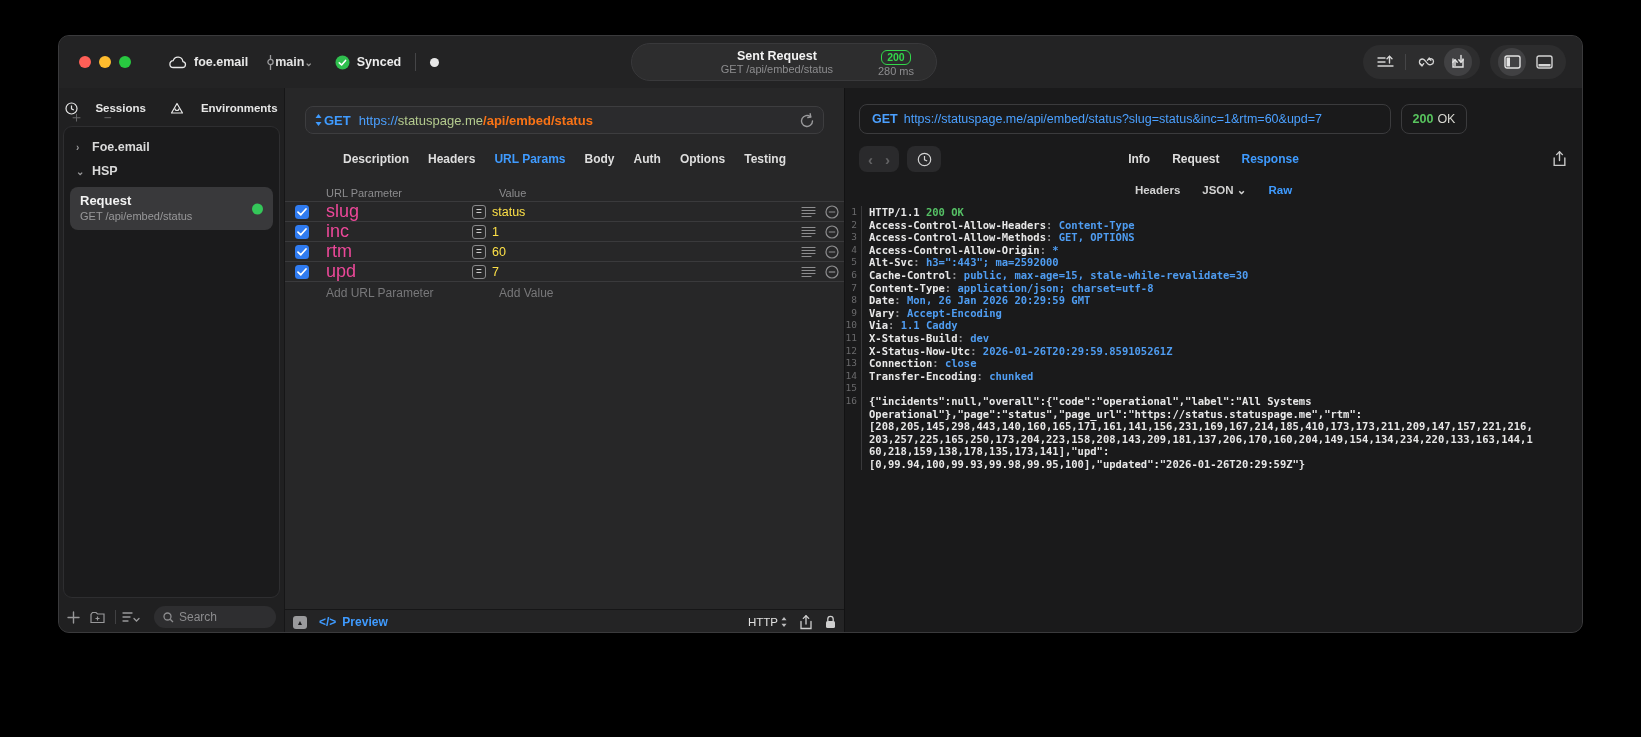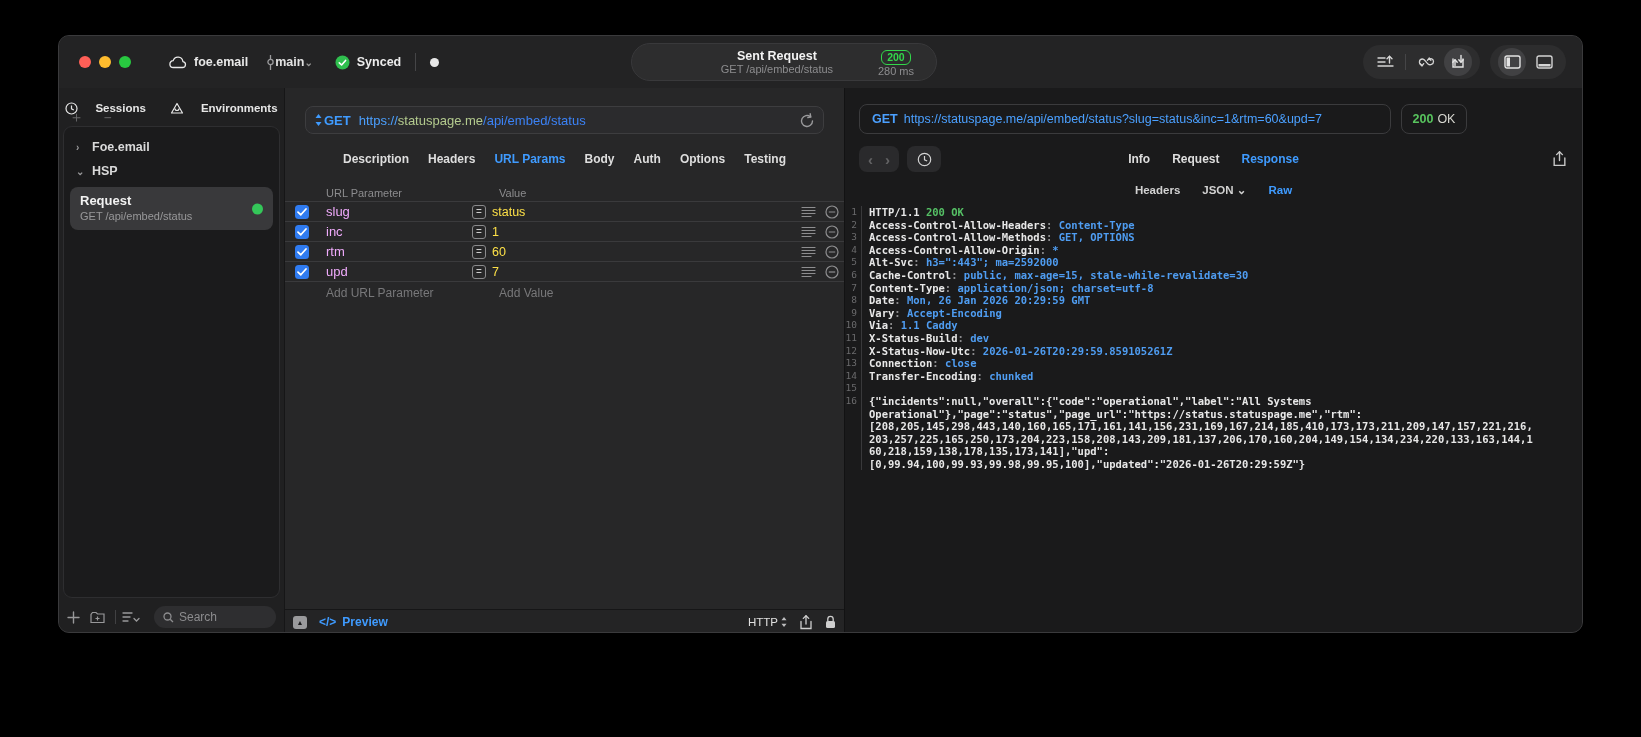--- a/index.html
+++ b/index.html
@@ -59,33 +59,33 @@
   .sb-foot { position:absolute; left:0; right:0; bottom:0; height:34px; display:flex; align-items:center; padding:0 8px; color:#98989a; }
   .sb-foot .fic { margin-right:10px; display:flex; align-items:center; }
   .sb-fdiv { width:1px; height:14px; background:#414143; margin:0 6px 0 0; }
   .sb-search { flex:1; height:22px; background:#2e2e30; border-radius:11px; display:flex; align-items:center; gap:5px;
                padding:0 9px; color:#8c8c8e; font-size:12px; margin-left:4px; }
 
   
   .urlbar { margin:18px 20px 0 20px; height:28px; background:#2b2b2d; border:1px solid #3d3d3f; border-radius:8px;
             display:flex; align-items:center; padding:0 9px; font-size:13px; }
   .method-b { color:#3f9bff; font-weight:700; margin-right:8px; display:flex; align-items:center; gap:2px; }
-  .u-scheme { color:#4ba0ff; } .u-host { color:#b3ca8e; } .u-path { color:#3b82f6; }
+  .u-scheme { color:#4ba0ff; } .u-host { color:#b3ca8e; } .u-path { color:#f97316;font-weight:bold; }
   .u-refresh { margin-left:auto; color:#9a9a9c; }
   .req-tabs { margin-top:14px; height:22px; display:flex; justify-content:center; gap:19px; align-items:center; }
   .rtab { font-size:12px; font-weight:700; color:#dedede; }
   .rtab.active { color:#3f9bff; }
 
   .ptable { margin-top:14px; }
   .phead { height:18px; display:flex; align-items:center; border-bottom:1px solid #3a3a3c; font-size:11px; color:#8c8c8e; }
   .phead .h1 { margin-left:41px; } .phead .h2 { margin-left:0; position:absolute; left:214px; }
   .phead { position:relative; }
   .prow { height:20px; display:flex; align-items:center; border-bottom:1px solid #3a3a3c; padding-left:10px; padding-right:5px; }
   .pcheck { width:14px; height:14px; background:#2f7bf0; border-radius:3.5px; display:flex; align-items:center; justify-content:center; }
-  .pname { margin-left:17px; width:146px; color:#f0abfc; font-size:13px; }
+  .pname { margin-left:17px; width:146px; color:#ec4899; font-size:18px; }
   .peq { width:14px; height:14px; border:1px solid #8a8a8c; border-radius:3px; color:#cfcfcf; font-size:10px;
          display:flex; align-items:center; justify-content:center; margin-right:6px; }
   .pval { flex:1; color:#fde047; font-size:12.5px; }
   .picons { display:flex; align-items:center; gap:9px; color:#8e8e90; }
   .paddrow { height:22px; display:flex; align-items:center; padding-left:41px; font-size:12px; color:#78787a; position:relative; }
   .paddrow .a2 { position:absolute; left:214px; }
 
   .mid-foot { position:absolute; left:0; right:0; bottom:0; height:25px; background:#242425; border-top:1px solid #161617;
               display:flex; align-items:center; padding:0 8px; }
   .corner-btn { width:14px; height:13px; background:#9a9a9c; border-radius:3px; display:flex; align-items:center; justify-content:center;

